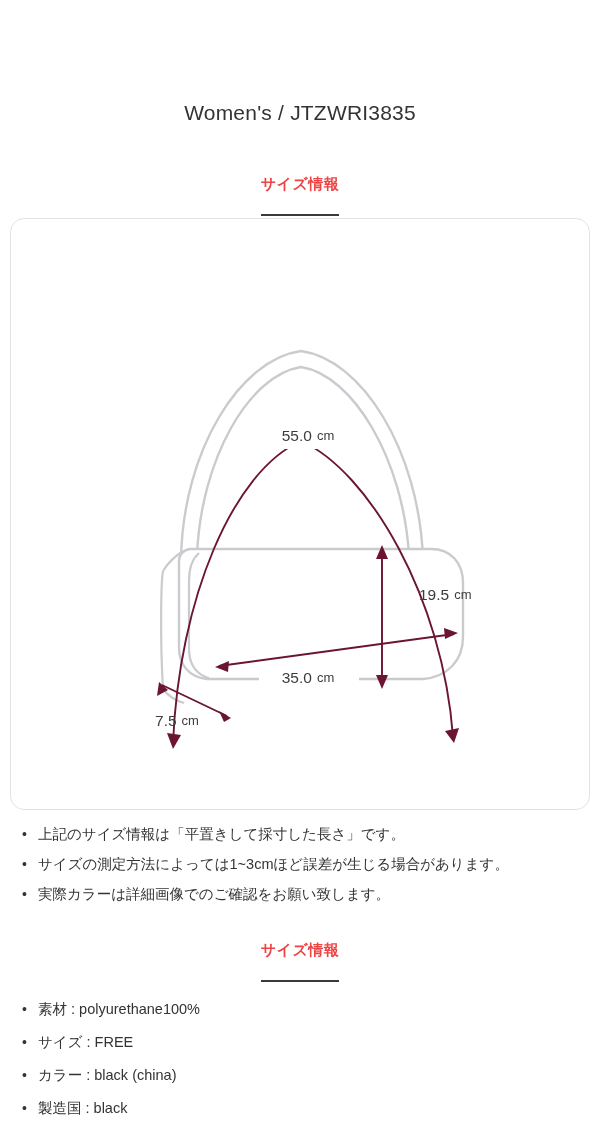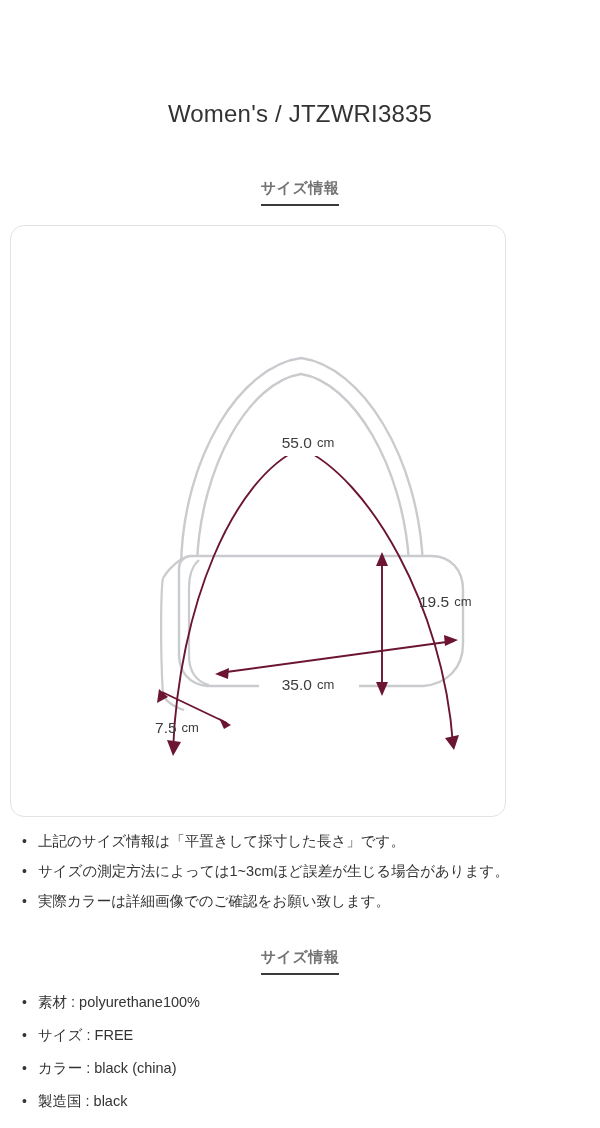--- a/index.html
+++ b/index.html
@@ -16,44 +16,44 @@
     overflow: hidden;
   }
   .page {
     width: 600px;
     height: 1128px;
     position: relative;
     padding: 0 10px;
   }
   .product-title {
     text-align: center;
-    font-size: 24px;
+    font-size: 21px;
     font-weight: 400;
     color: #333333;
     letter-spacing: 0.2px;
     margin: 0;
     padding-top: 100px;
     line-height: 1.2;
   }
   .section-heading-wrap {
     text-align: center;
     margin-top: 50px;
   }
   .section-heading {
     display: inline-block;
     font-size: 15px;
     font-weight: 700;
-    color: #737373;
-    padding-bottom: 6px;
+    color: #ef4444;
+    padding-bottom: 20px;
     border-bottom: 2px solid #3a3a3a;
     letter-spacing: 0.5px;
   }
   .diagram-box {
-    margin: 19px 0 0 0;
-    width: 496px;
+    margin: 2px 0 0 0;
+    width: 580px;
     height: 592px;
     border: 1px solid #e3e3e3;
     border-radius: 14px;
     background: #ffffff;
     position: relative;
     overflow: hidden;
   }
   .diagram-box svg {
     display: block;
   }

